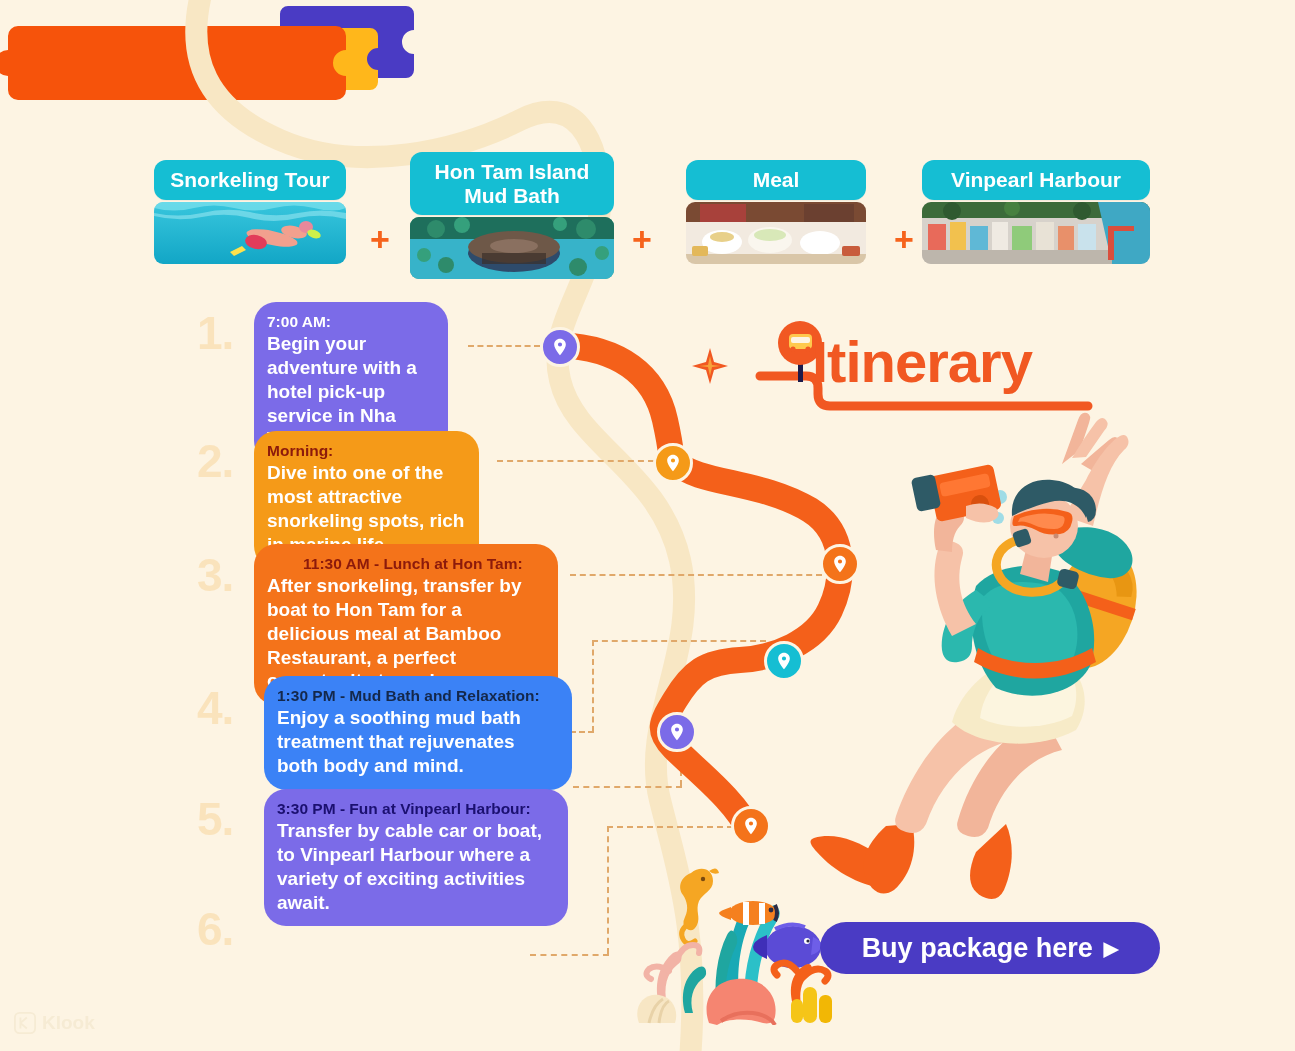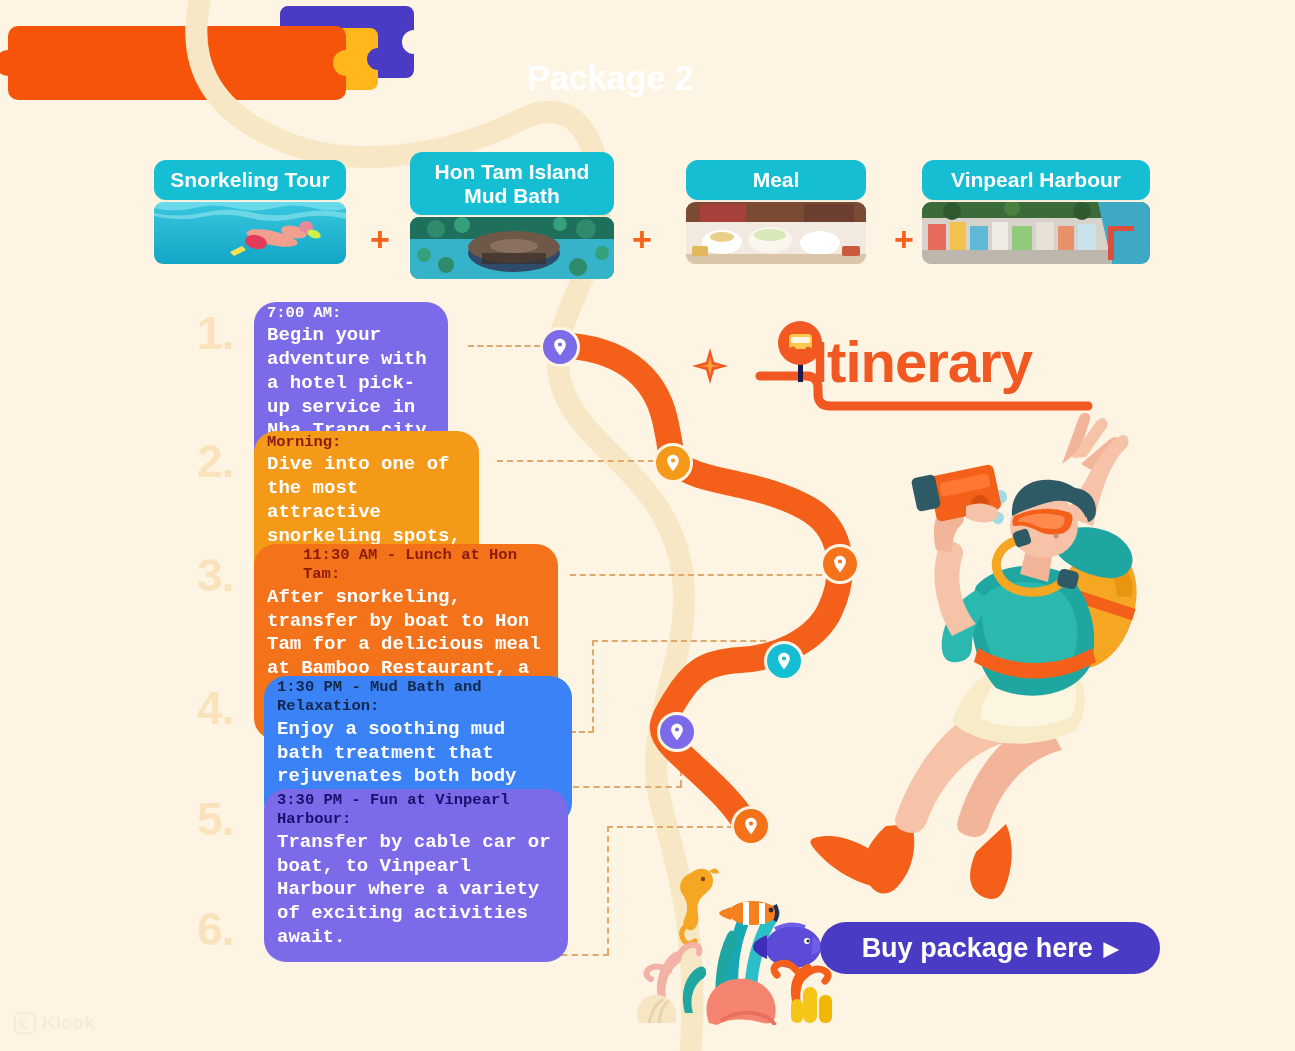--- a/index.html
+++ b/index.html
@@ -57,21 +57,21 @@
     display:flex; align-items:center; justify-content:center;
   }
   .pin svg { width:20px; height:20px; display:block; }
 
   
   .step-num {
     position:absolute; font-size:46px; font-weight:bold;
     color:#FAE3BC; line-height:1; z-index:2; letter-spacing:-1px;
   }
   .step-card {
-    position:absolute; border-radius:22px; padding:2px 13px 12px 13px; z-index:4;font-family:Liberation Mono, monospace;
+    position:absolute; border-radius:22px; padding:10px 13px 12px 13px; z-index:4;
   }
   .step-card .head {
     font-size:15.5px; font-weight:bold; line-height:1.25; margin-bottom:1px;
   }
   .step-card .body {
     font-size:19px; font-weight:bold; line-height:1.25; color:#FFFFFF;
   }
   .dots {
     position:absolute; border-top:2px dashed #E0A86A; z-index:2; height:0;
   }
@@ -119,21 +119,20 @@
 
     <path d="M288 6 h118 a8 8 0 0 1 8 8 v16 a12 12 0 0 0 0 24 v16 a8 8 0 0 1 -8 8
              h-118 a8 8 0 0 1 -8 -8 v-16 a12 12 0 0 1 0 -24 v-16 a8 8 0 0 1 8 -8 z" fill="#4A3BC4"></path>
 
     <path d="M250 28 h120 a8 8 0 0 1 8 8 v12 a11 11 0 0 0 0 22 v12 a8 8 0 0 1 -8 8
              h-120 a8 8 0 0 1 -8 -8 v-12 a11 11 0 0 1 0 -22 v-12 a8 8 0 0 1 8 -8 z" fill="#FFB71B"></path>
 
     <path d="M18 26 h318 a10 10 0 0 1 10 10 v14 a13 13 0 0 0 0 26 v14 a10 10 0 0 1 -10 10
              h-318 a10 10 0 0 1 -10 -10 v-14 a13 13 0 0 1 0 -26 v-14 a10 10 0 0 1 10 -10 z" fill="#F6530B"></path>
   </svg>
-  <div id="package-title">Package 2</div>
 
   
   <div id="inclusions">
 
     <div class="inc" style="left:154px; top:8px; width:192px;">
       <div class="inc-chip">Snorkeling Tour</div>
       <div class="inc-photo">
         <svg viewBox="0 0 192 62" preserveAspectRatio="none">
           <defs>
               <linearGradient id="sea0" x1="0" y1="0" x2="0" y2="1">

